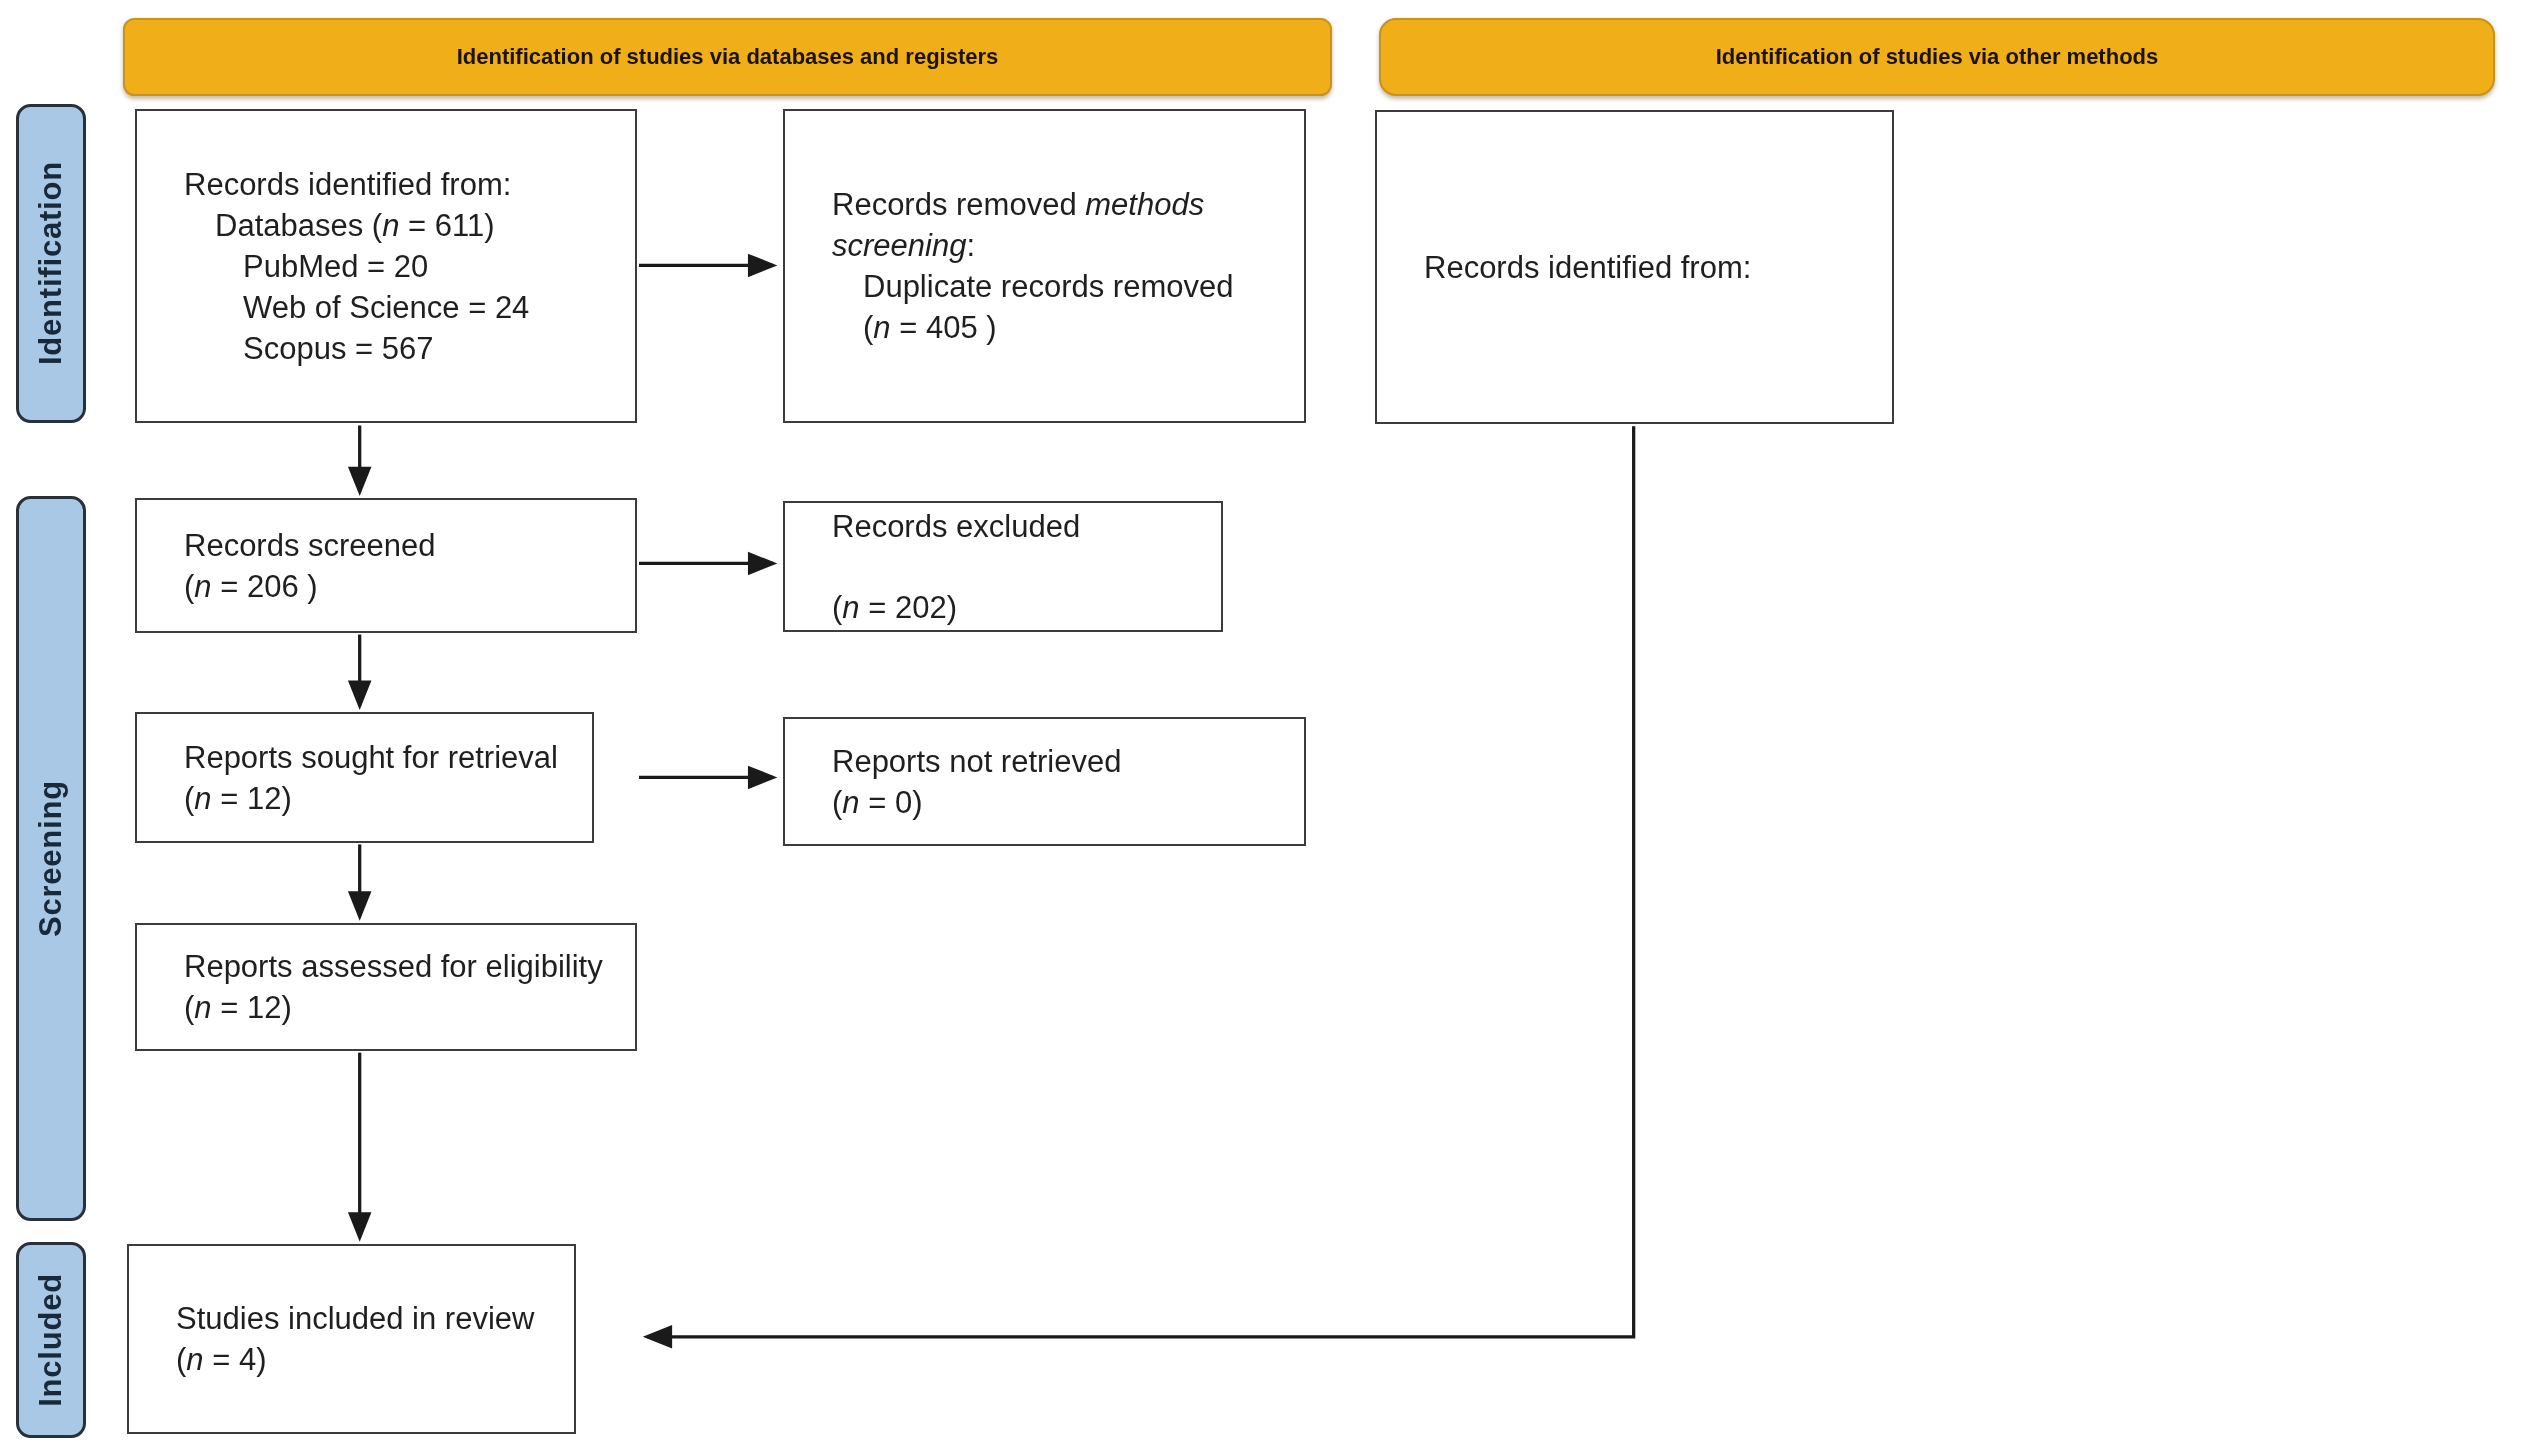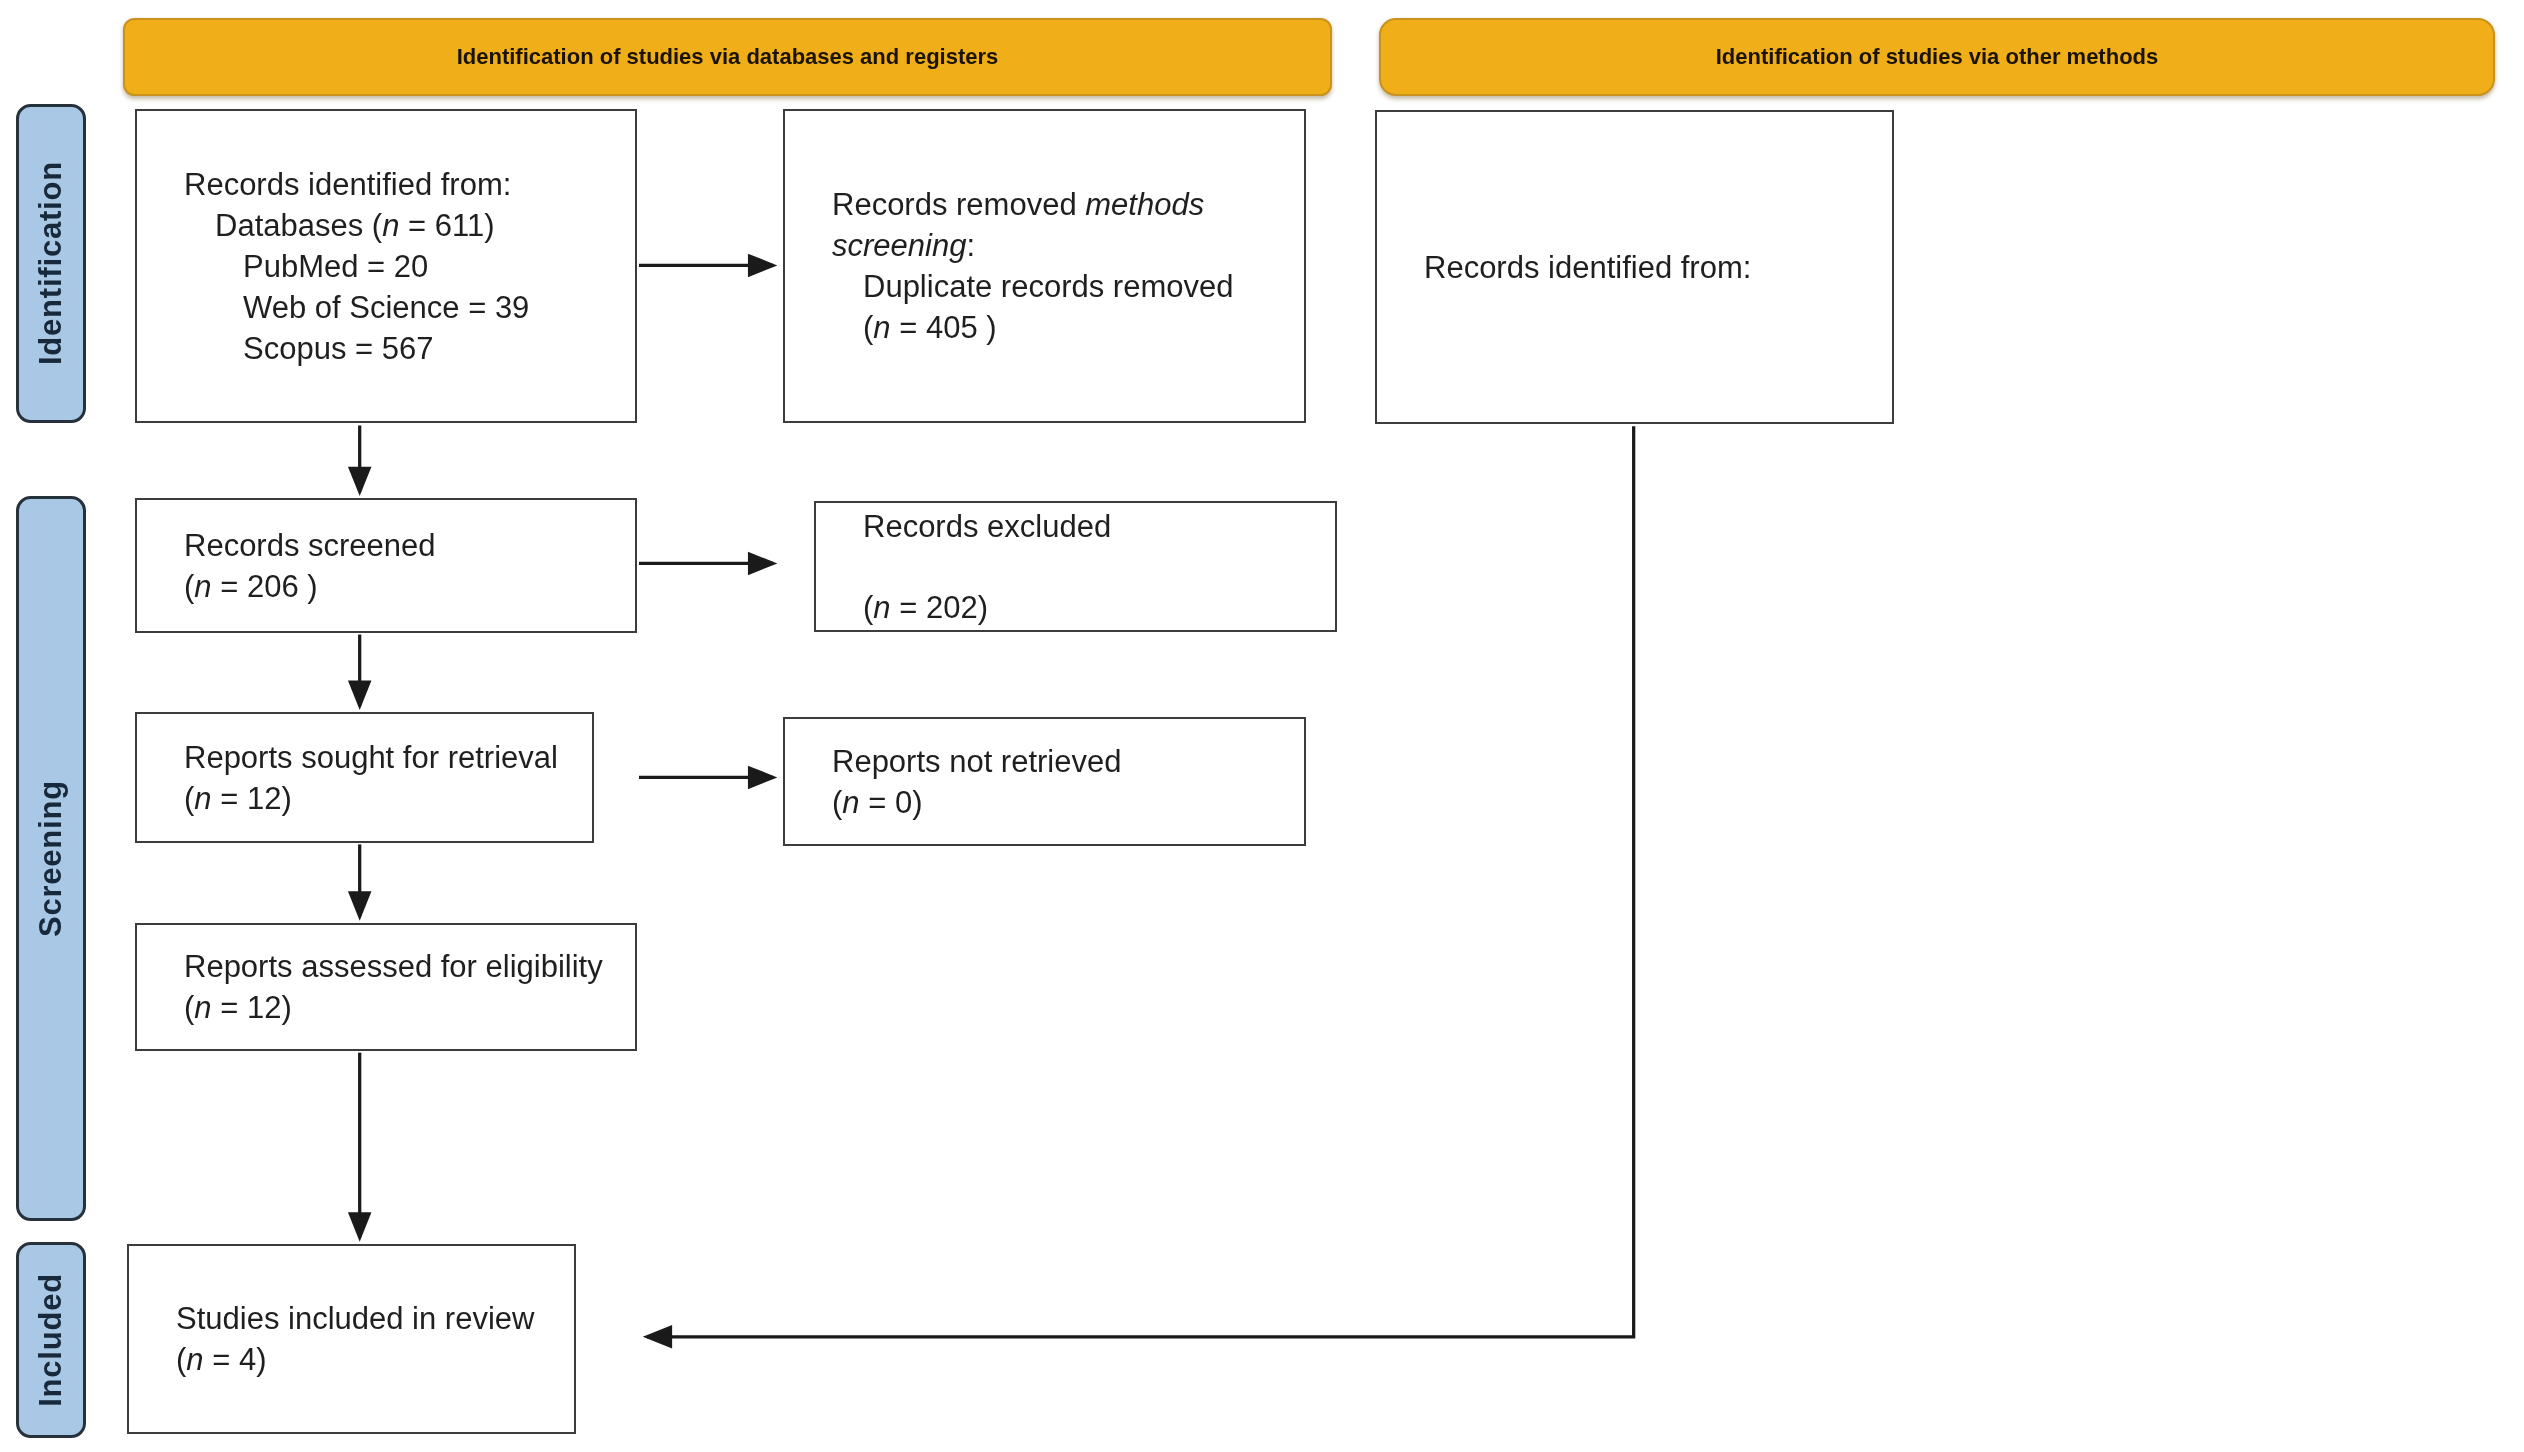--- a/index.html
+++ b/index.html
@@ -69,21 +69,21 @@
     font-size: 31px;
     line-height: 41px;
     color: var(--box-text, #1F1F1F);
   }
   .fbox .line { white-space: nowrap; }
 
   .box-records-identified    { left: 135px;  top: 109px;  width: 502px; height: 314px; }
   .box-records-removed       { left: 783px;  top: 109px;  width: 523px; height: 314px; }
   .box-citation-records      { left: 1375px; top: 110px;  width: 519px; height: 314px; }
   .box-records-screened      { left: 135px;  top: 498px;  width: 502px; height: 135px; }
-  .box-records-excluded      { left: 814px;  top: 501px;  width: 523px; height: 131px; gap: 40px; }
+  .box-records-excluded      { left: 783px;  top: 501px;  width: 440px; height: 131px; gap: 40px; }
   .box-reports-sought        { left: 135px;  top: 712px;  width: 459px; height: 131px; }
   .box-reports-not-retrieved { left: 783px;  top: 717px;  width: 523px; height: 129px; }
   .box-reports-assessed      { left: 135px;  top: 923px; width: 502px; height: 128px; }
   .box-studies-included      { left: 127px;  top: 1244px; width: 449px; height: 190px; }
 
   
   svg.arrows {
     position: absolute;
     left: 0; top: 0;
     width: 2525px;
@@ -115,21 +115,21 @@
     <span class="stage-text">Screening</span>
   </div>
   <div class="stage stage-included">
     <span class="stage-text">Included</span>
   </div>
 
   <div class="fbox box-records-identified">
       <div class="line" style="padding-left: 0px;">Records identified from:</div>
       <div class="line" style="padding-left: 31px;">Databases (<i>n</i> = 611)</div>
       <div class="line" style="padding-left: 59px;">PubMed = 20</div>
-      <div class="line" style="padding-left: 59px;">Web of Science = 39</div>
+      <div class="line" style="padding-left: 59px;">Web of Science = 24</div>
       <div class="line" style="padding-left: 59px;">Scopus = 567</div>
     </div>
 
   <div class="fbox box-records-removed">
       <div class="line" style="padding-left: 0px;">Records removed <i>methods</i></div>
       <div class="line" style="padding-left: 0px;"><i>screening</i>:</div>
       <div class="line" style="padding-left: 31px;">Duplicate records removed</div>
       <div class="line" style="padding-left: 31px;">(<i>n</i> = 405 )</div>
     </div>
 

